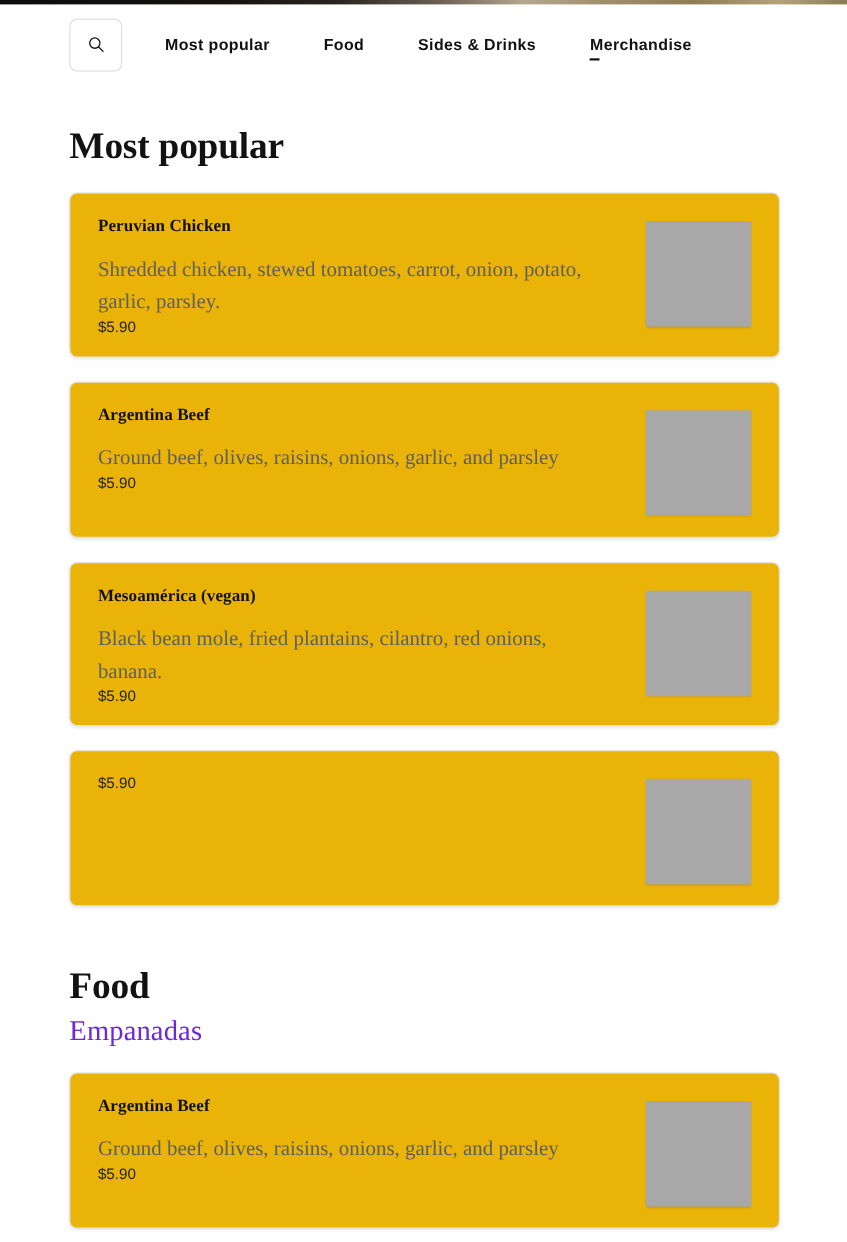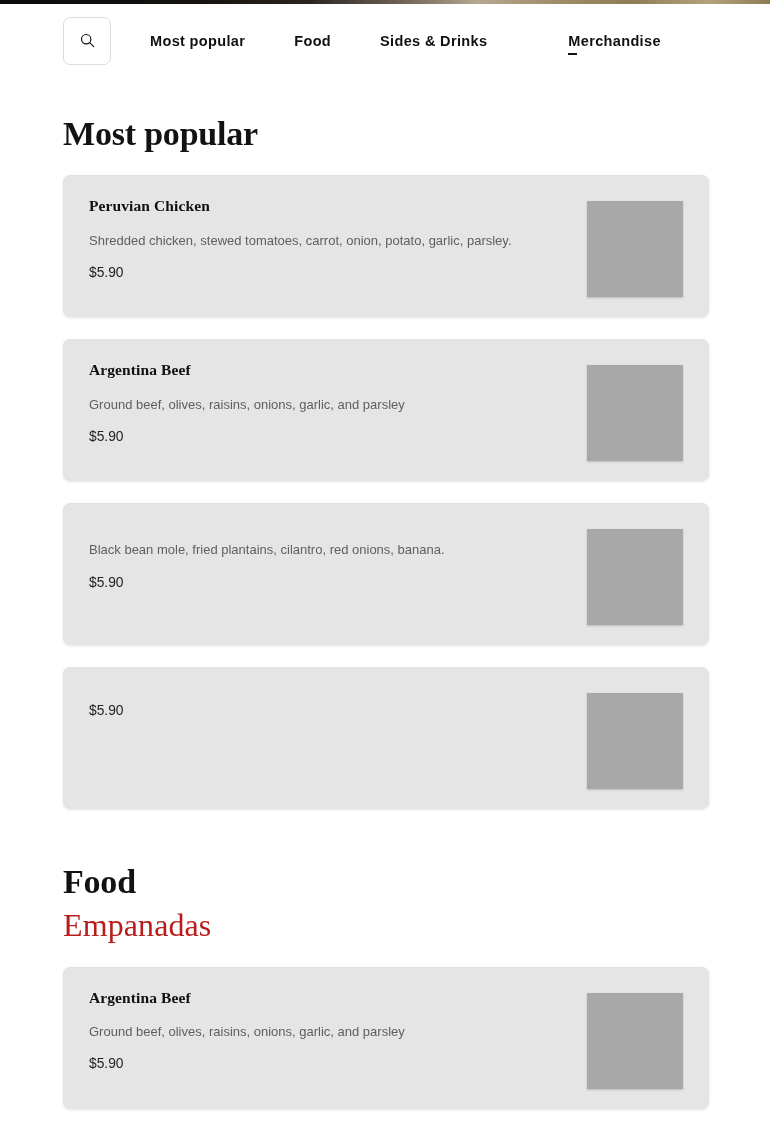--- a/index.html
+++ b/index.html
@@ -71,21 +71,21 @@
     font-size: 14.5px;
     font-weight: 700;
     letter-spacing: 0.35px;
     color: #111111;
     text-decoration: none;
     white-space: nowrap;
     cursor: pointer;
     margin-right: 49px;
     position: relative;
   }
-  .nav-link:last-child { margin-right: 0; margin-left: 32px; }
+  .nav-link:last-child { margin-right: 0; }
 
   
   .nav-link.active::after {
     content: "";
     position: absolute;
     left: 0;
     bottom: -6px;
     width: 9px;
     height: 1.5px;
     background: #111111;
@@ -99,42 +99,42 @@
     line-height: 1.1;
     color: #121212;
     letter-spacing: -0.2px;
     margin: 0 0 0 63px;
   }
   .section-title.first { padding-top: 51px; }
 
   .subsection-title {
     font-family: "Liberation Serif", serif;
     font-weight: 400;
-    font-size: 32px;
+    font-size: 26px;
     line-height: 1.15;
-    color: #b91c1c;
+    color: #6d28d9;
     margin: 6px 0 0 63px;
     letter-spacing: 0.1px;
   }
 
   
   .card-list {
     margin: 23px 0 0 0;
     padding: 0 61px 0 63px;
     display: flex;
     flex-direction: column;
     gap: 22px;
   }
 
   .menu-card {
     position: relative;
     display: flex;
     align-items: stretch;
     justify-content: space-between;
-    background: #e5e5e5;
+    background: #eab308;
     border: 1px solid #e3e3e3;
     border-radius: 7px;
     box-shadow: 0 1px 3px rgba(0,0,0,0.10);
     padding: 19px 25px 19px 25px;
     min-height: 125px;
     cursor: pointer;
   }
 
   .card-text {
     display: flex;
@@ -147,33 +147,32 @@
   .card-title {
     font-family: "Liberation Serif", serif;
     font-weight: 700;
     font-size: 15.5px;
     color: #111111;
     letter-spacing: 0.1px;
     line-height: 1.2;
   }
 
   .card-desc {
-    font-family: Liberation Sans, sans-serif;
-    font-size: 13px;
+    font-family: Liberation Serif, serif;
+    font-size: 19px;
     line-height: 1.55;
     color: #5f5f5f;
     margin-top: 15px;
     max-width: 440px;
   }
 
   .card-price {
     font-family: "Liberation Sans", sans-serif;
     font-size: 13.8px;
     color: #232323;
-    margin-top: 14px;
   }
 
   .card-thumb {
     flex: 0 0 auto;
     width: 96px;
     height: 96px;
     background: #a8a8a8;
     box-shadow: 0 1px 2px rgba(0,0,0,0.18);
     align-self: flex-start;
     margin-top: 6px;
@@ -229,20 +228,21 @@
         <div class="card-text">
           <div class="card-title">Argentina Beef</div>
           <div class="card-desc">Ground beef, olives, raisins, onions, garlic, and parsley</div>
           <div class="card-price">$5.90</div>
         </div>
         <div class="card-thumb"></div>
       </article>
 
       <article class="menu-card">
         <div class="card-text">
+          <div class="card-title">Mesoamérica (vegan)</div>
           <div class="card-desc">Black bean mole, fried plantains, cilantro, red onions, banana.</div>
           <div class="card-price">$5.90</div>
         </div>
         <div class="card-thumb"></div>
       </article>
 
       <article class="menu-card tall">
         <div class="card-text">
           <div class="card-price">$5.90</div>
         </div>

